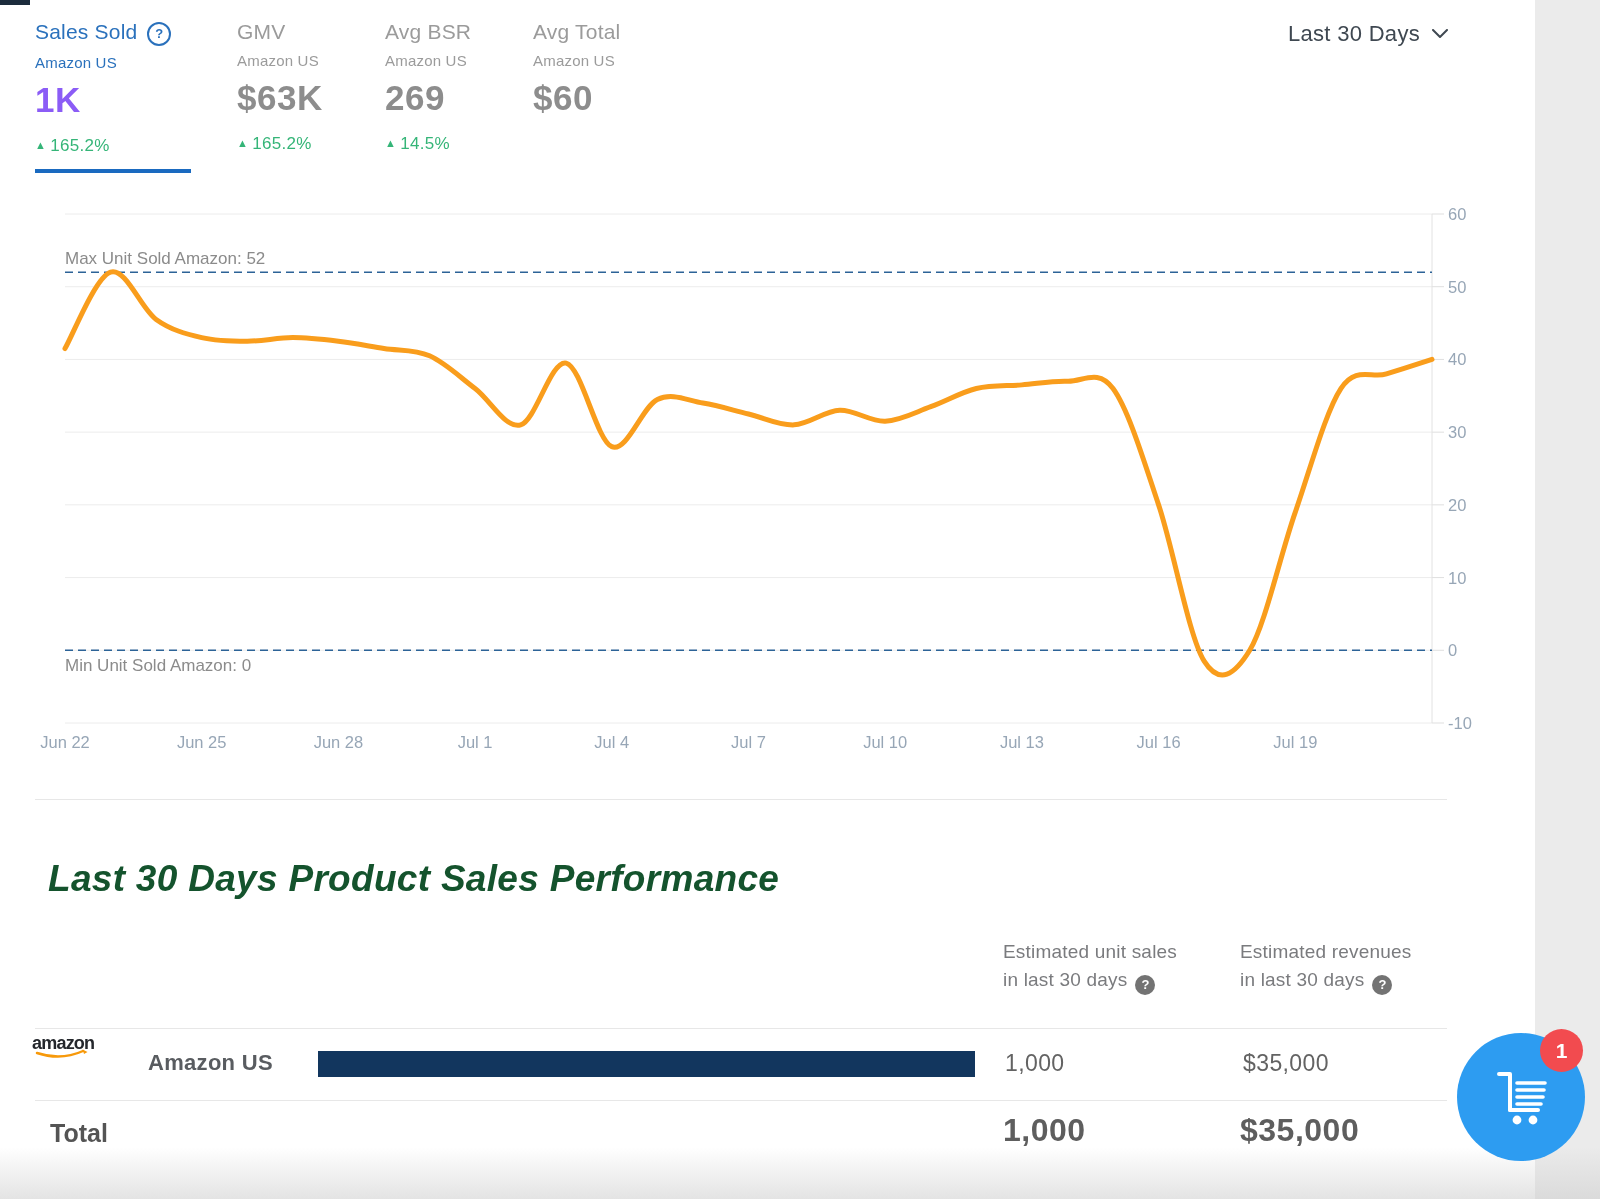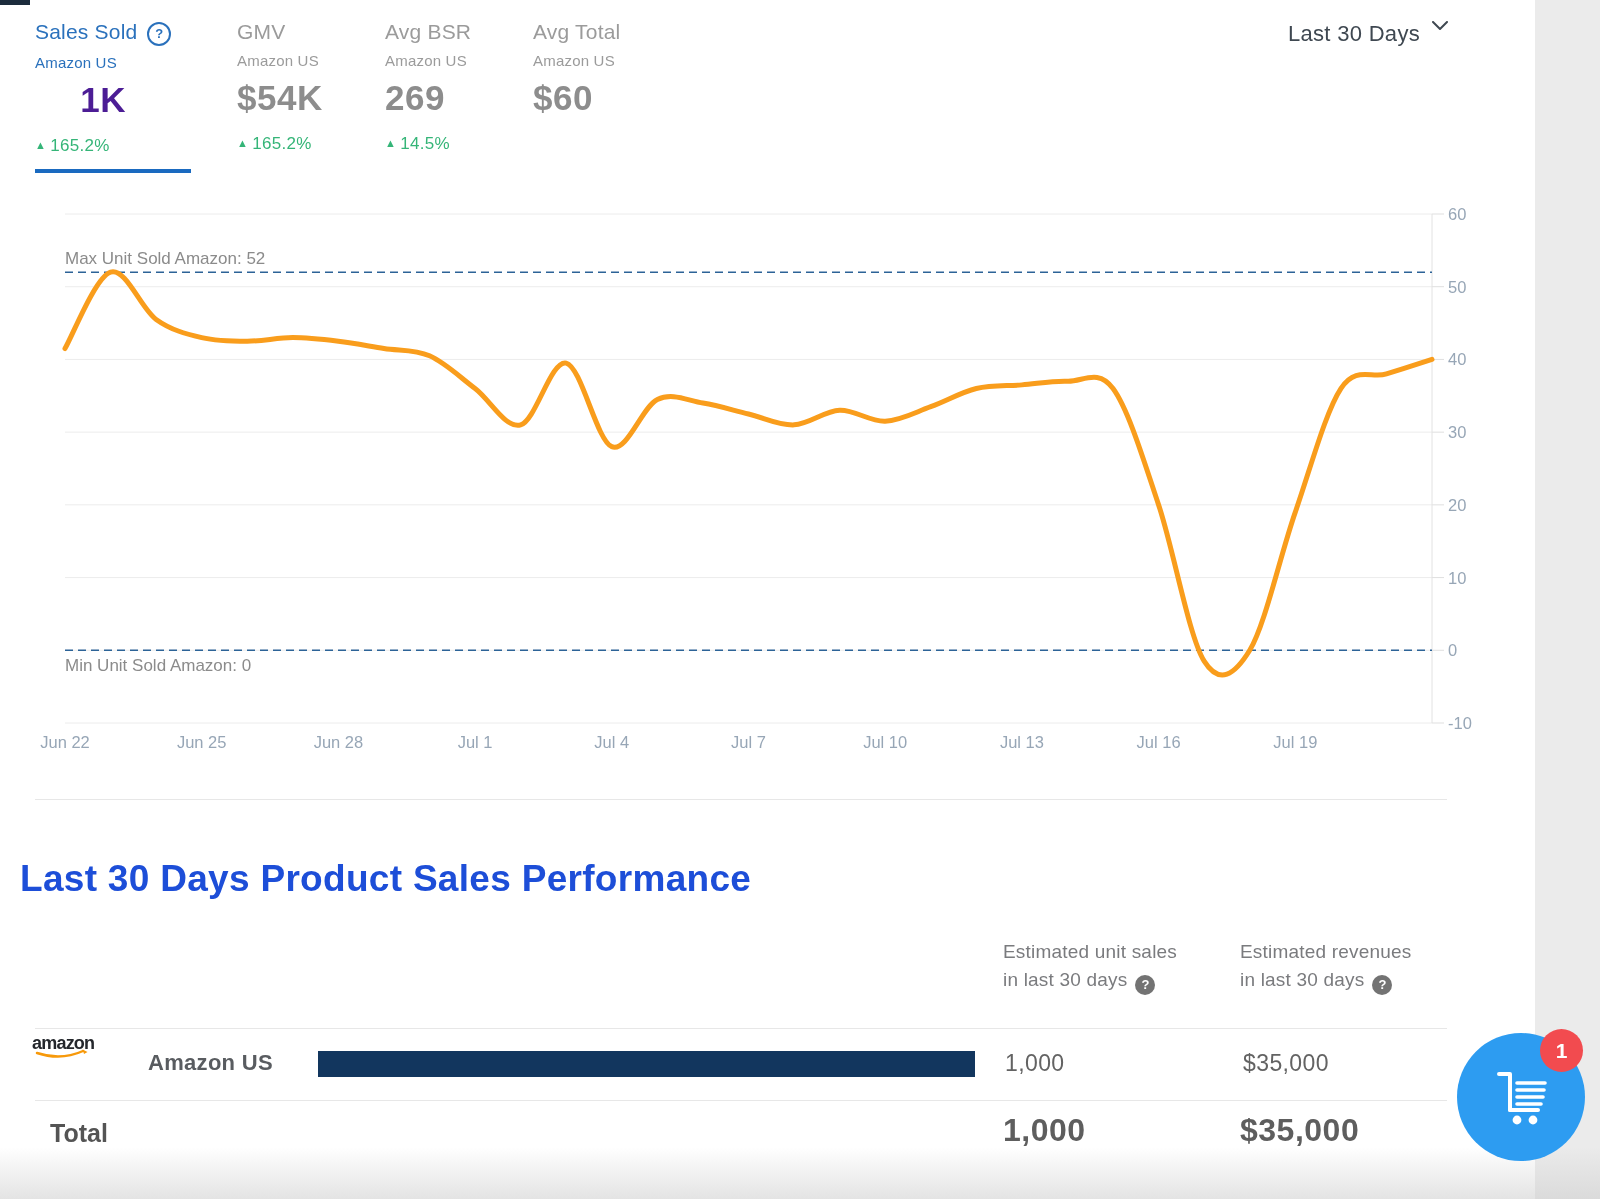--- a/index.html
+++ b/index.html
@@ -10,35 +10,35 @@
   .corner-notch{left:0;top:0;width:30px;height:5px;background:#1c2c3c;z-index:2;}
 
   
   .metric{top:20px;z-index:2;cursor:pointer;}
   .m-label{font-size:21px;color:#9b9b9b;letter-spacing:.2px;white-space:nowrap;}
   .m-sub{font-size:15px;color:#9b9b9b;margin-top:8px;letter-spacing:.2px;}
   .m-value{font-size:35px;font-weight:700;color:#8d8d8d;margin-top:9px;letter-spacing:.5px;}
   .m-delta{font-size:17px;color:#35b578;margin-top:16px;letter-spacing:.3px;}
   .m-delta .tri{font-size:11px;margin-right:4px;vertical-align:2px;}
   .metric.active .m-label,.metric.active .m-sub{color:#2a71bc;}
-  .metric.active .m-value{color:#4c1d95;text-align:center;}
+  .metric.active .m-value{color:#8b5cf6;}
   .help-blue{display:inline-flex;align-items:center;justify-content:center;width:20px;height:20px;
     border:2px solid #2a71bc;border-radius:50%;color:#2a71bc;font-size:13px;font-weight:700;
     margin-left:10px;vertical-align:1px;cursor:pointer;}
   .tab-underline{left:35px;top:169px;width:156px;height:4px;background:#1a6ac0;z-index:2;}
 
   .period{left:1288px;top:21px;font-size:22px;color:#3f4851;letter-spacing:.3px;cursor:pointer;z-index:2;
-    display:flex;gap:12px;}
+    display:flex;align-items:center;gap:12px;}
 
   
   #chart{left:0;top:195px;z-index:0;}
 
   
   .divider{left:35px;width:1412px;height:1px;background:#e7e7e7;z-index:2;}
-  .section-title{left:20px;top:858px;font-size:37px;font-weight:600;color:#1d4ed8;letter-spacing:.3px;z-index:2;}
+  .section-title{left:48px;top:858px;font-size:37px;font-weight:600;color:#14532d;letter-spacing:.3px;z-index:2;font-style:italic;}
   .th{font-size:19px;color:#7a7b7e;line-height:28px;letter-spacing:.2px;z-index:2;}
   .th-help{display:inline-flex;align-items:center;justify-content:center;width:20px;height:20px;
     border-radius:50%;background:#737373;color:#fff;font-size:13px;font-weight:700;margin-left:8px;
     vertical-align:-3px;cursor:pointer;}
   .market-name{left:148px;top:1050px;font-size:22px;font-weight:600;color:#595c60;letter-spacing:.3px;z-index:2;}
   .market-bar{left:318px;top:1051px;height:26px;background:#12365e;z-index:2;}
   .cell{font-size:23px;color:#636363;letter-spacing:.4px;z-index:2;}
   .total-label{left:50px;top:1119px;font-size:25px;font-weight:700;color:#545454;z-index:2;}
   .total-cell{font-size:32px;font-weight:700;color:#5e5e5e;letter-spacing:.5px;z-index:2;}
 
@@ -60,21 +60,21 @@
 
   <div class="abs metric active" style="left:35px">
     <div class="m-label"><span>Sales Sold</span><span class="help-blue">?</span></div>
     <div class="m-sub">Amazon US</div>
     <div class="m-value">1K</div>
     <div class="m-delta"><span class="tri">▲</span><span>165.2%</span></div>
   </div>
   <div class="abs metric" style="left:237px">
     <div class="m-label">GMV</div>
     <div class="m-sub">Amazon US</div>
-    <div class="m-value">$54K</div>
+    <div class="m-value">$63K</div>
     <div class="m-delta"><span class="tri">▲</span><span>165.2%</span></div>
   </div>
   <div class="abs metric" style="left:385px">
     <div class="m-label">Avg BSR</div>
     <div class="m-sub">Amazon US</div>
     <div class="m-value">269</div>
     <div class="m-delta"><span class="tri">▲</span><span>14.5%</span></div>
   </div>
   <div class="abs metric" style="left:533px">
     <div class="m-label">Avg Total</div>

